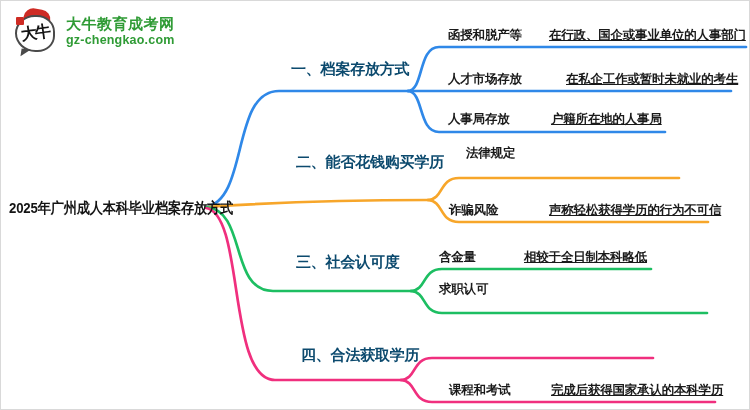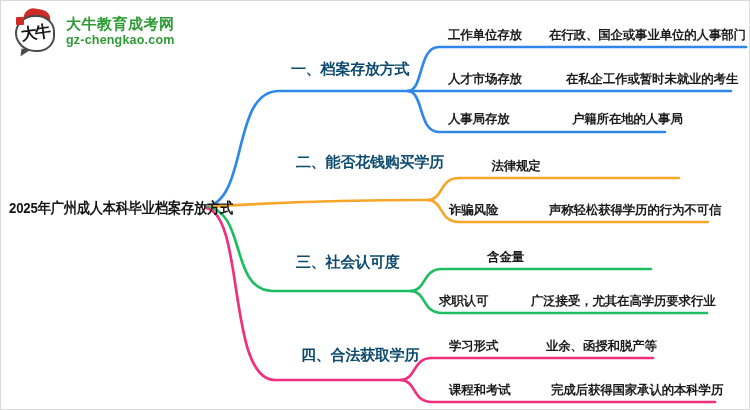--- a/index.html
+++ b/index.html
@@ -32,28 +32,28 @@
   
   .root-title{position:absolute;top:198px;left:8px;font-size:15px;font-weight:700;color:#141414;
     white-space:nowrap;transform:scaleX(0.88);transform-origin:left center;letter-spacing:-0.2px;}
   .blabel{position:absolute;font-size:15px;font-weight:700;color:#0c4a6e;white-space:nowrap;letter-spacing:-0.2px;font-family:Liberation Serif, serif;}
   .blabel-1{top:59px;left:290px;}
   .blabel-2{top:152px;left:295px;}
   .blabel-3{top:252px;left:295px;}
   .blabel-4{top:345px;left:300px;}
   .leaf{position:absolute;display:flex;align-items:flex-end;font-size:12.5px;color:#1a1a1a;
     white-space:nowrap;letter-spacing:-0.2px;font-weight:600;}
-  .leaf-value{font-weight:600;}
+  .leaf-value{font-weight:600;text-decoration:underline;}
   .row-b1-1{top:26px;left:447px;} .row-b1-1 .leaf-label{width:101px;}
   .row-b1-2{top:70px;left:447px;} .row-b1-2 .leaf-label{width:118px;}
-  .row-b1-3{top:110px;left:447px;gap:21px;} .row-b1-3 .leaf-label{width:103px;}
-  .row-b2-1{top:157px;left:465px;text-align:center;} .row-b2-1 .leaf-label{width:100px;}
+  .row-b1-3{top:110px;left:447px;} .row-b1-3 .leaf-label{width:103px;}
+  .row-b2-1{top:144px;left:465px;} .row-b2-1 .leaf-label{width:100px;}
   .row-b2-2{top:201px;left:448px;} .row-b2-2 .leaf-label{width:100px;}
-  .row-b3-1{top:248px;left:438px;} .row-b3-1 .leaf-label{width:85px;text-align:right;}
-  .row-b3-2{top:292px;left:438px;} .row-b3-2 .leaf-label{width:92px;}
+  .row-b3-1{top:248px;left:438px;} .row-b3-1 .leaf-label{width:85px;}
+  .row-b3-2{top:280px;left:438px;} .row-b3-2 .leaf-label{width:92px;}
   .row-b4-1{top:337px;left:448px;} .row-b4-1 .leaf-label{width:97px;}
   .row-b4-2{top:381px;left:448px;} .row-b4-2 .leaf-label{width:102px;}
 </style>
 </head>
 <body>
 
 <div class="canvas">
 
   <svg class="map-svg" width="748" height="408" viewBox="0 0 748 408">
 
@@ -90,21 +90,21 @@
   </div>
 
   <div class="root-title">2025年广州成人本科毕业档案存放方式</div>
 
   <div class="blabel blabel-1">一、档案存放方式</div>
   <div class="blabel blabel-2">二、能否花钱购买学历</div>
   <div class="blabel blabel-3">三、社会认可度</div>
   <div class="blabel blabel-4">四、合法获取学历</div>
 
   <div class="leaf row-b1-1">
-    <span class="leaf-label">工作单位存放</span>
+    <span class="leaf-label">函授和脱产等</span>
     <span class="leaf-value">在行政、国企或事业单位的人事部门</span>
   </div>
   <div class="leaf row-b1-2">
     <span class="leaf-label">人才市场存放</span>
     <span class="leaf-value">在私企工作或暂时未就业的考生</span>
   </div>
   <div class="leaf row-b1-3">
     <span class="leaf-label">人事局存放</span>
     <span class="leaf-value">户籍所在地的人事局</span>
   </div>
@@ -112,28 +112,24 @@
   <div class="leaf row-b2-1">
     <span class="leaf-label">法律规定</span>
   </div>
   <div class="leaf row-b2-2">
     <span class="leaf-label">诈骗风险</span>
     <span class="leaf-value">声称轻松获得学历的行为不可信</span>
   </div>
 
   <div class="leaf row-b3-1">
     <span class="leaf-label">含金量</span>
+    <span class="leaf-value">相较于全日制本科略低</span>
   </div>
   <div class="leaf row-b3-2">
     <span class="leaf-label">求职认可</span>
-    <span class="leaf-value">广泛接受，尤其在高学历要求行业</span>
   </div>
 
-  <div class="leaf row-b4-1">
-    <span class="leaf-label">学习形式</span>
-    <span class="leaf-value">业余、函授和脱产等</span>
-  </div>
   <div class="leaf row-b4-2">
     <span class="leaf-label">课程和考试</span>
     <span class="leaf-value">完成后获得国家承认的本科学历</span>
   </div>
 
 </div>
 
 </body></html>

